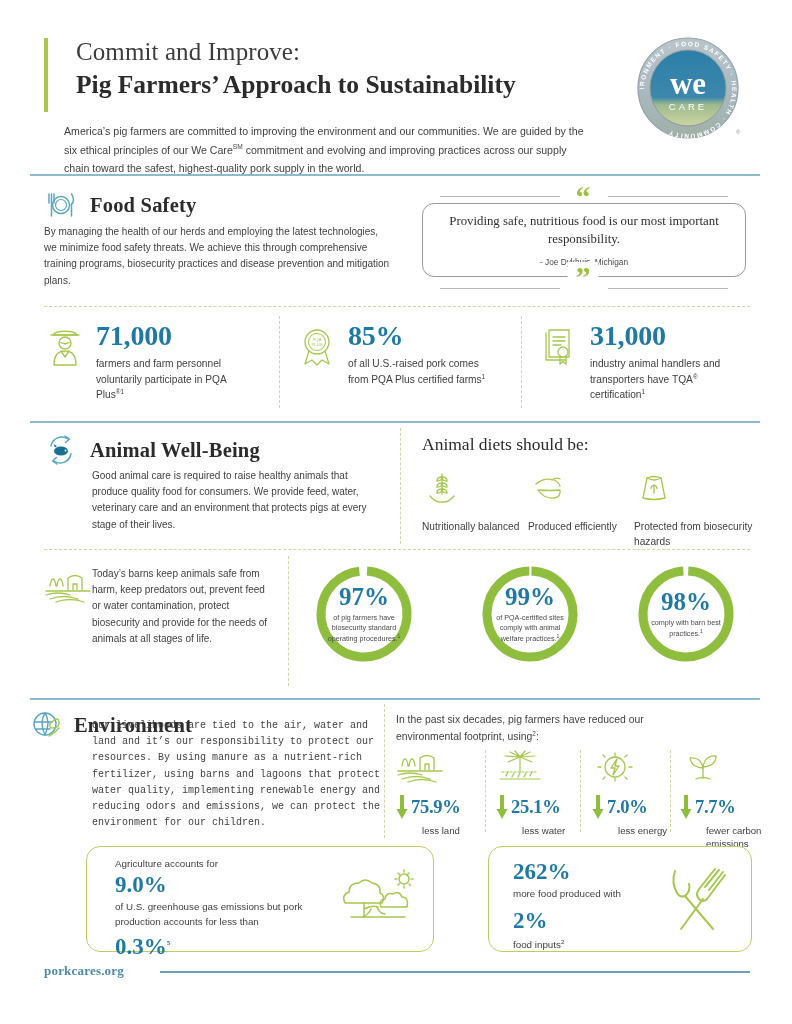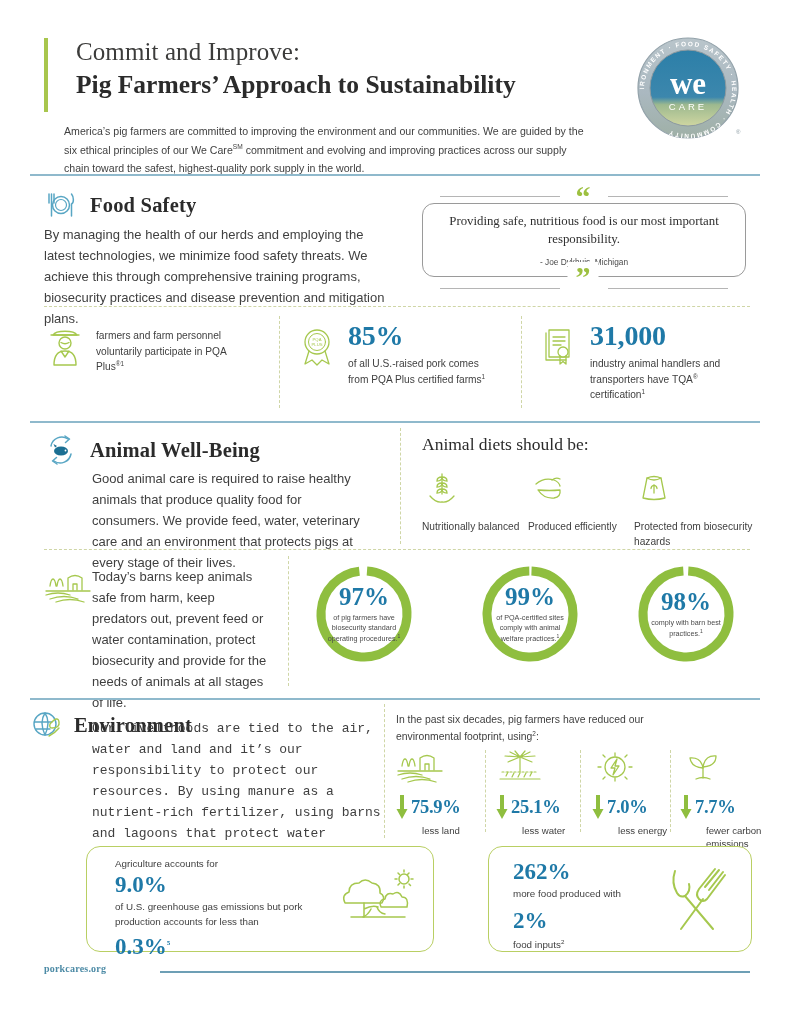--- a/index.html
+++ b/index.html
@@ -40,21 +40,21 @@
   .rule{position:absolute;left:30px;width:730px;height:2px;background:#8fb9cc;}
   .dotrule{position:absolute;left:44px;width:706px;border-top:1px dashed #cfd6a6;height:0;}
 
   
   .sec-head{position:absolute;display:flex;align-items:center;gap:12px;}
   .sec-icon{width:34px;height:34px;flex:0 0 34px;}
   .sec-title{
     font-family:"Liberation Serif", serif;font-weight:bold;
     font-size:20.5px;color:#2b2b2b;letter-spacing:.2px;white-space:nowrap;
   }
-  .body-copy{position:absolute;font-size:13px;line-height:1.62;color:#3f3f3f;}
+  .body-copy{position:absolute;font-size:10px;line-height:1.62;color:#3f3f3f;}
 
   
   .quote-box{
     position:absolute;left:422px;top:203px;width:322px;height:72px;
     border:1.2px solid #9a9a9a;border-radius:12px;background:#fff;
     display:flex;flex-direction:column;align-items:center;justify-content:center;
   }
   .quote-text{
     font-family:"Liberation Serif", serif;
     font-size:12.8px;line-height:1.35;color:#2f2f2f;text-align:center;width:290px;
@@ -128,21 +128,21 @@
     font-family:"Liberation Serif", serif;font-weight:bold;
     font-size:23px;color:#1f79a7;line-height:1.15;
   }
   .card-num sup{font-size:7px;vertical-align:super;}
   .card-txt sup{font-size:6.2px;}
 
   
   .footer-link{
     position:absolute;left:44px;top:963px;
     font-family:"Liberation Serif", serif;font-weight:bold;
-    font-size:10px;color:#4d8ba6;letter-spacing:.2px;
+    font-size:13px;color:#4d8ba6;letter-spacing:.2px;
   }
   .footer-rule{position:absolute;left:160px;top:971px;width:590px;height:1.6px;background:#6d9fb5;}
 </style>
 </head>
 <body>
 
 <div class="page">
 
   <div class="header">
     <div class="title-wrap">
@@ -216,20 +216,21 @@
       <g fill="none" stroke="#a6c84e" stroke-width="1.4" stroke-linecap="round" stroke-linejoin="round">
         <path d="M9 11 C12 6 30 6 33 11 Z"></path>
         <path d="M7 11 L35 11"></path>
         <circle cx="21" cy="19" r="6"></circle>
         <path d="M17 18.5 Q21 21 25 18.5"></path>
         <path d="M10 41 C10 31 14 27 21 27 C28 27 32 31 32 41 Z"></path>
         <path d="M17 27 L21 33 L25 27"></path>
       </g>
     </svg>
     <div>
+      <div class="stat-num">71,000</div>
       <div class="stat-desc"><span>farmers and farm personnel voluntarily participate in PQA Plus</span><sup>®1</sup></div>
     </div>
   </div>
 
   <div class="vdot" style="left:279px;top:316px;height:92px;"></div>
 
   <div class="stat3" style="left:296px;top:322px;">
     <svg class="ico" viewBox="0 0 42 44">
       <g fill="none" stroke="#a6c84e" stroke-width="1.3" stroke-linecap="round" stroke-linejoin="round">
         <circle cx="21" cy="18" r="12"></circle>

